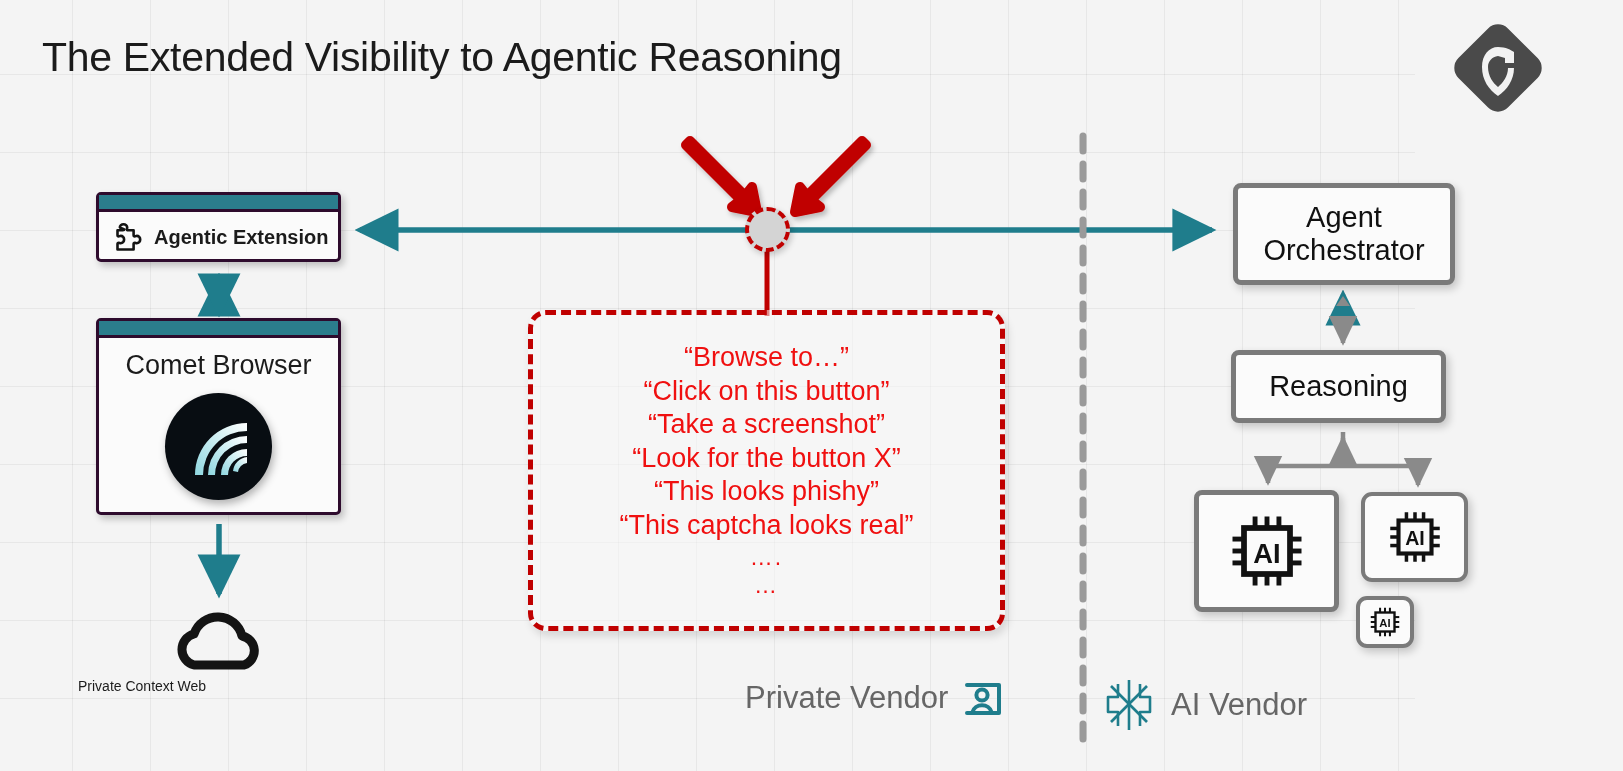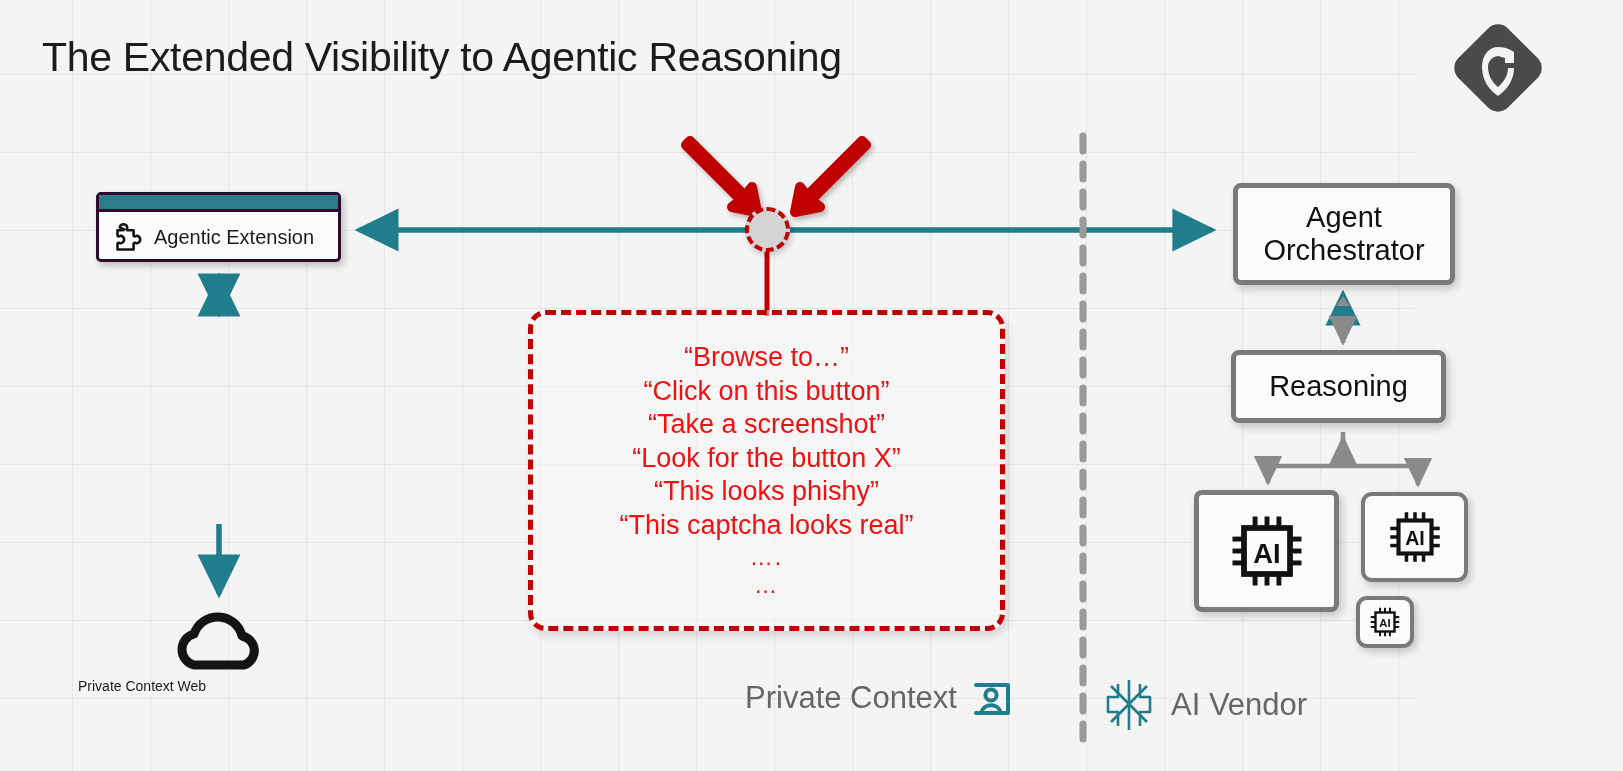--- a/index.html
+++ b/index.html
@@ -63,21 +63,21 @@
     box-shadow: 3px 4px 7px rgba(0,0,0,0.22);
   }
   .pbox-bar {
     height: 17px;
     background: #2b7d8c;
     border-bottom: 3px solid #2e0b2d;
   }
   #ext-box { left: 96px; top: 192px; width: 245px; height: 70px; }
   #ext-body {
     display: flex; align-items: center; gap: 9px;
-    height: 50px; padding-left: 12px;
+    height: 50px; padding-left: 12px; font-weight: bold;
   }
   .ext-label { font-size: 20px; color: #1b1b1b; white-space: nowrap; }
 
   #browser-box { left: 96px; top: 318px; width: 245px; height: 197px; }
   #browser-body {
     height: 177px;
     display: flex; flex-direction: column;
     align-items: center; justify-content: flex-start;
     padding-top: 12px;
   }
@@ -248,20 +248,41 @@
                  C8.4,22.8 8.9,23.3 9.7,23.3 C11.6,23.3 13.1,21.7 13.1,19.6
                  C13.1,17.5 11.6,15.9 9.7,15.9 C8.9,15.9 8.4,16.4 7.7,16.4
                  C6.9,16.4 6.5,15.9 6.5,15.1 L6.5,10.3 L11.9,10.3
                  C12.7,10.3 13.2,10 13.2,9.3 C13.2,8.7 8.8,8.2 8.8,7.4
                  C8.8,5.6 10.4,4.2 12.5,4.2 Z" fill="none" stroke="#141414" stroke-width="2.6" stroke-linejoin="round"></path>
       </svg>
       <span class="ext-label">Agentic Extension</span>
     </div>
   </div>
 
+  <div class="pbox" id="browser-box">
+    <div class="pbox-bar"></div>
+    <div id="browser-body">
+      <span class="browser-label">Comet Browser</span>
+      <div class="comet-logo">
+        <svg width="84" height="84" viewBox="0 0 84 84">
+          <defs>
+            <linearGradient id="cometGrad" x1="0" y1="1" x2="1" y2="0">
+              <stop offset="0%" stop-color="#8fd7e0"></stop>
+              <stop offset="55%" stop-color="#cdeef2"></stop>
+              <stop offset="100%" stop-color="#ffffff"></stop>
+            </linearGradient>
+          </defs>
+          <path d="M18,70 A52,52 0 0 1 70,18 L70,26 A44,44 0 0 0 26,70 Z" fill="url(#cometGrad)"></path>
+          <path d="M31,70 A39,39 0 0 1 70,31 L70,38 A32,32 0 0 0 38,70 Z" fill="url(#cometGrad)"></path>
+          <path d="M44,70 A26,26 0 0 1 70,44 L70,51 A19,19 0 0 0 51,70 Z" fill="url(#cometGrad)"></path>
+          <path d="M56,66 A16,16 0 0 1 70,52 L70,58 A10,10 0 0 0 61,67 Z" fill="url(#cometGrad)"></path>
+        </svg>
+      </div>
+    </div>
+  </div>
 
   <div class="cloud-wrap">
     <svg width="102" height="66" viewBox="0 0 102 66">
       <path d="M26,60 A16,16 0 0 1 26,29 A25,25 0 0 1 74,31 A15,15 0 0 1 76,60 Z" fill="none" stroke="#141414" stroke-width="9" stroke-linejoin="round"></path>
     </svg>
   </div>
   <div class="cloud-caption">Private Context Web</div>
 
   <div id="intercept-node"></div>
 
@@ -344,21 +365,21 @@
         <rect x="8" y="38.6" width="8" height="3.4"></rect>
         <rect x="48" y="22" width="8" height="3.4"></rect>
           <rect x="48" y="30.3" width="8" height="3.4"></rect>
         <rect x="48" y="38.6" width="8" height="3.4"></rect>
       </g>
       <text x="32" y="40" text-anchor="middle" font-family="Liberation Sans, sans-serif" font-size="19" font-weight="700" fill="#111">AI</text>
     </svg>
   </div>
 
   <div class="footer-label" id="private-context-footer">
-    <span>Private Context</span>
+    <span>Private Vendor</span>
     <svg width="44" height="44" viewBox="0 0 44 44">
       <path d="M6,9 L38,9 L38,37 L6,37" fill="none" stroke="#1f7d8c" stroke-width="4" stroke-linejoin="round" stroke-linecap="round"></path>
       <circle cx="21" cy="19" r="5.6" fill="none" stroke="#1f7d8c" stroke-width="4"></circle>
       <path d="M11.5,36 A9.8,9 0 0 1 30.5,36" fill="none" stroke="#1f7d8c" stroke-width="4" stroke-linecap="round"></path>
     </svg>
   </div>
 
   <div class="footer-label" id="ai-vendor-footer">
     <svg width="58" height="58" viewBox="0 0 58 58">
       <g fill="none" stroke="#1f7d8c" stroke-width="2.6" stroke-linejoin="round">

